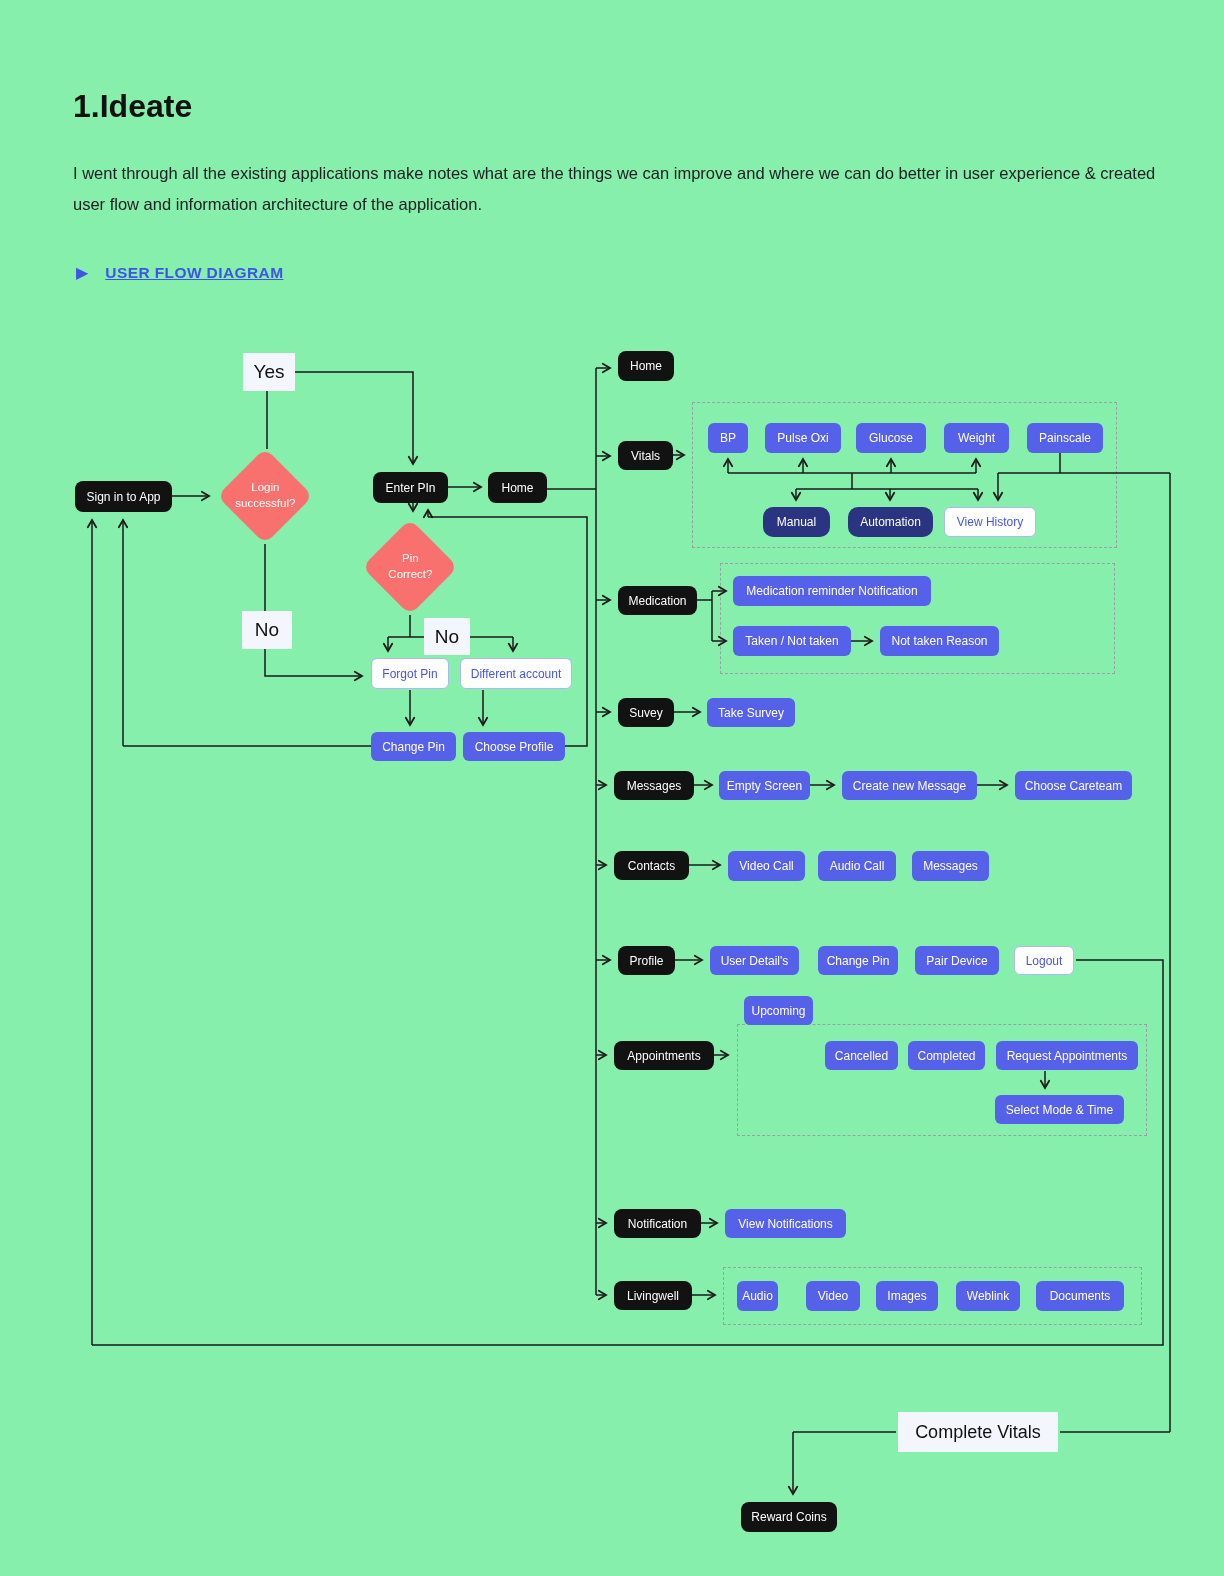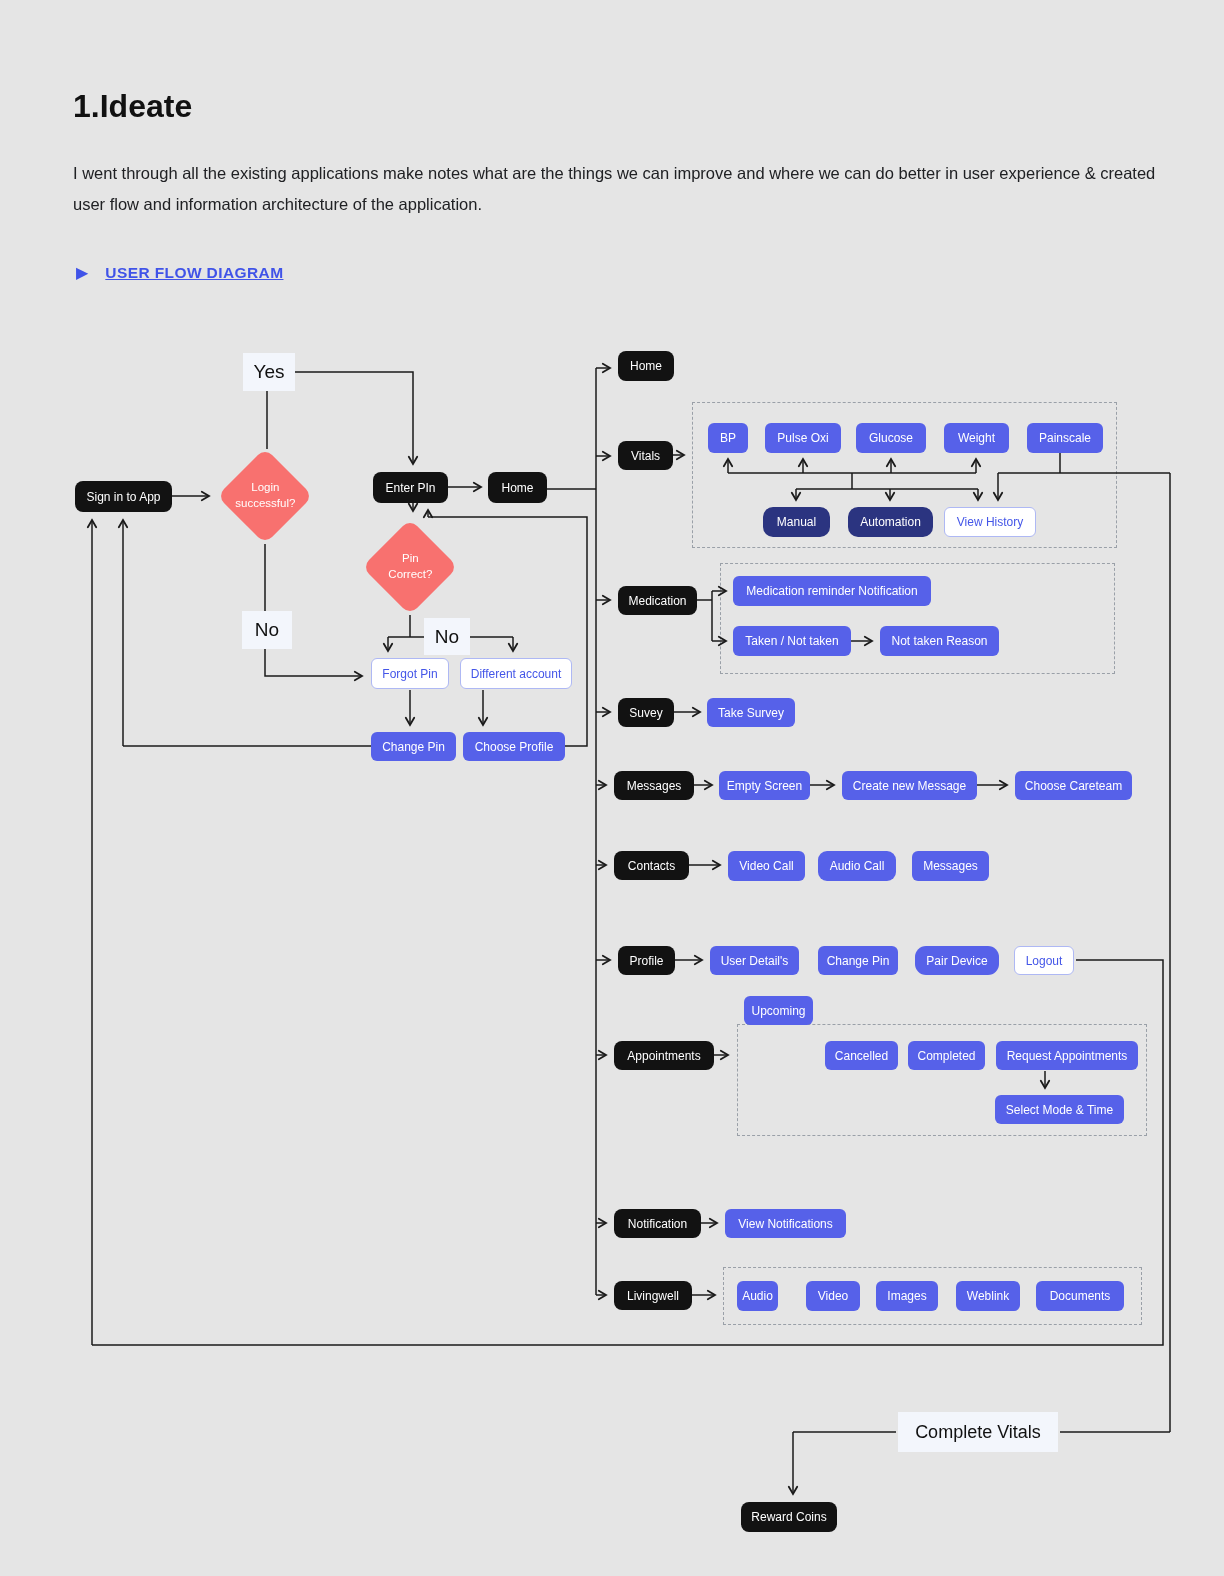--- a/index.html
+++ b/index.html
@@ -1,16 +1,16 @@
 <!DOCTYPE html>
 <html><head>
 <meta charset="utf-8">
 <style>
   html,body{margin:0;padding:0;background:#ffffff;}
-  .canvas{position:relative;width:1224px;height:1576px;background:#e5e5e5;overflow:hidden;
+  .canvas{position:relative;width:1224px;height:1576px;background:#86efac;overflow:hidden;
           font-family:"Liberation Sans",sans-serif;}
   .page-title{position:absolute;left:73px;top:88px;margin:0;font-size:32px;font-weight:700;color:#111;}
   .intro{position:absolute;left:73px;top:158px;width:1085px;margin:0;font-size:16.5px;line-height:1.85;color:#202124;}
   .link-row{position:absolute;left:76px;top:264px;display:flex;align-items:center;gap:17px;}
   .tri{color:#4053E8;font-size:16px;line-height:1;}
   .flow-link{color:#4053E8;font-size:15.5px;font-weight:700;letter-spacing:.4px;text-decoration:underline;cursor:pointer;}
   svg.lines{position:absolute;left:0;top:0;z-index:1;}
   .ln{fill:none;stroke:#1a1a1a;stroke-width:1.5;}
   .dashed{position:absolute;border:1.5px dashed #9aa0a8;z-index:0;box-sizing:border-box;}
   .node{position:absolute;display:flex;align-items:center;justify-content:center;
@@ -149,26 +149,26 @@
       <div class="node blue" style="left: 733px; top: 626px; width: 118px; height: 30px;">Taken / Not taken</div>
       <div class="node blue" style="left: 880px; top: 626px; width: 119px; height: 30px;">Not taken Reason</div>
       <div class="node black" style="left: 618px; top: 698px; width: 56px; height: 29px;">Suvey</div>
       <div class="node blue" style="left: 707px; top: 698px; width: 88px; height: 29px;">Take Survey</div>
       <div class="node black" style="left: 614px; top: 771px; width: 80px; height: 29px;">Messages</div>
       <div class="node blue" style="left: 719px; top: 771px; width: 91px; height: 29px;">Empty Screen</div>
       <div class="node blue" style="left: 842px; top: 771px; width: 135px; height: 29px;">Create new Message</div>
       <div class="node blue" style="left: 1015px; top: 771px; width: 117px; height: 29px;">Choose Careteam</div>
       <div class="node black" style="left: 614px; top: 851px; width: 75px; height: 29px;">Contacts</div>
       <div class="node blue" style="left: 728px; top: 851px; width: 77px; height: 30px;">Video Call</div>
-      <div class="node blue" style="left: 818px; top: 851px; width: 78px; height: 30px; border-radius: 9px;">Audio Call</div>
+      <div class="node blue" style="left: 818px; top: 851px; width: 78px; height: 30px;">Audio Call</div>
       <div class="node blue" style="left: 912px; top: 851px; width: 77px; height: 30px;">Messages</div>
       <div class="node black" style="left: 618px; top: 946px; width: 57px; height: 29px;">Profile</div>
       <div class="node blue" style="left: 710px; top: 946px; width: 89px; height: 29px;">User Detail's</div>
       <div class="node blue" style="left: 818px; top: 946px; width: 80px; height: 29px;">Change Pin</div>
-      <div class="node blue" style="left: 915px; top: 946px; width: 84px; height: 29px; border-radius: 11px;">Pair Device</div>
+      <div class="node blue" style="left: 915px; top: 946px; width: 84px; height: 29px;">Pair Device</div>
       <div class="node outline" style="left: 1014px; top: 946px; width: 60px; height: 29px;">Logout</div>
       <div class="node black" style="left: 614px; top: 1041px; width: 100px; height: 29px;">Appointments</div>
       <div class="node blue" style="left: 744px; top: 996px; width: 69px; height: 29px;">Upcoming</div>
       <div class="node blue" style="left: 825px; top: 1041px; width: 73px; height: 29px;">Cancelled</div>
       <div class="node blue" style="left: 908px; top: 1041px; width: 77px; height: 29px;">Completed</div>
       <div class="node blue" style="left: 996px; top: 1041px; width: 142px; height: 29px;">Request Appointments</div>
       <div class="node blue" style="left: 995px; top: 1095px; width: 129px; height: 29px;">Select Mode &amp; Time</div>
       <div class="node black" style="left: 614px; top: 1209px; width: 87px; height: 29px;">Notification</div>
       <div class="node blue" style="left: 725px; top: 1209px; width: 121px; height: 29px;">View Notifications</div>
       <div class="node black" style="left: 614px; top: 1281px; width: 78px; height: 29px;">Livingwell</div>

